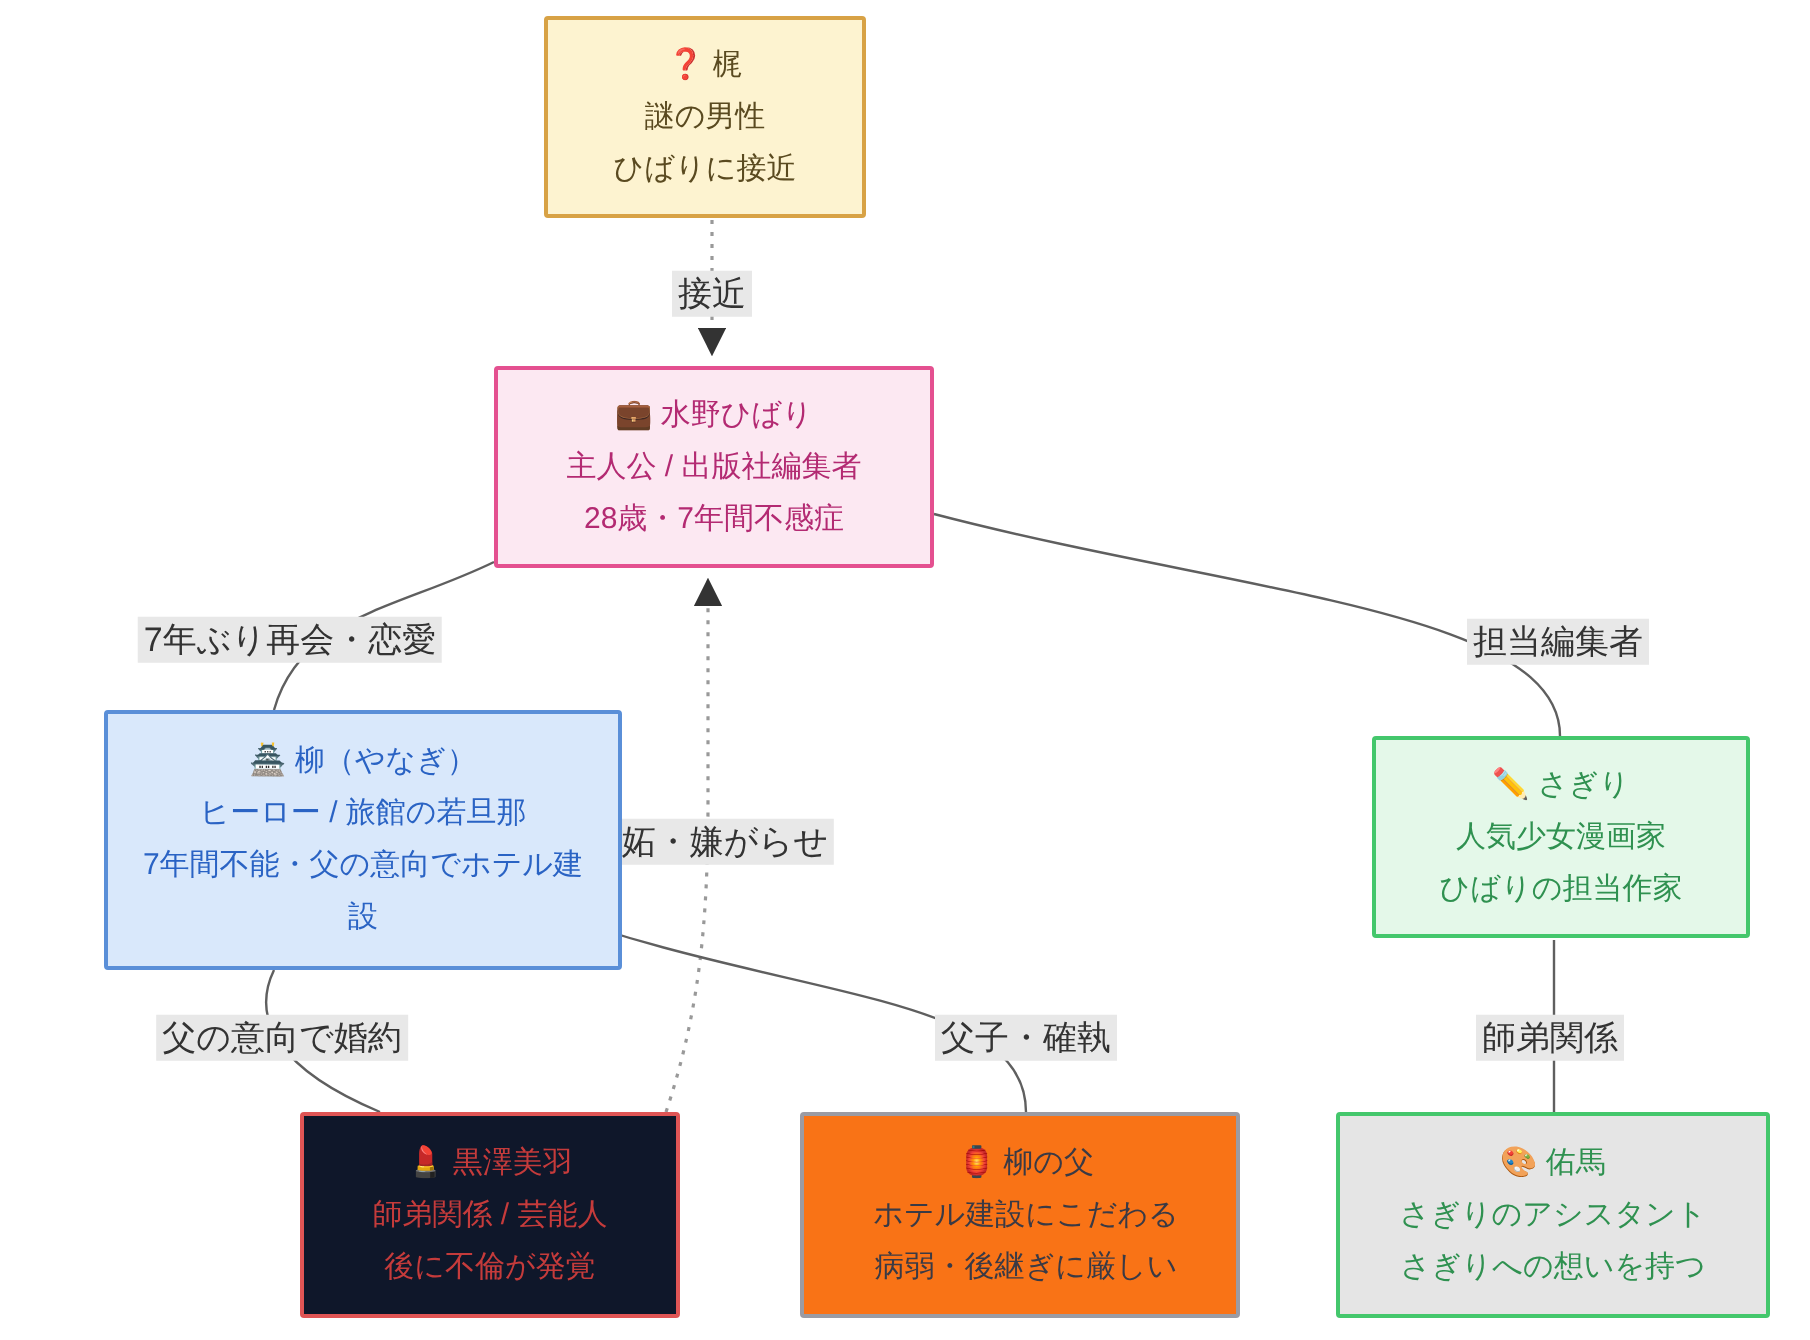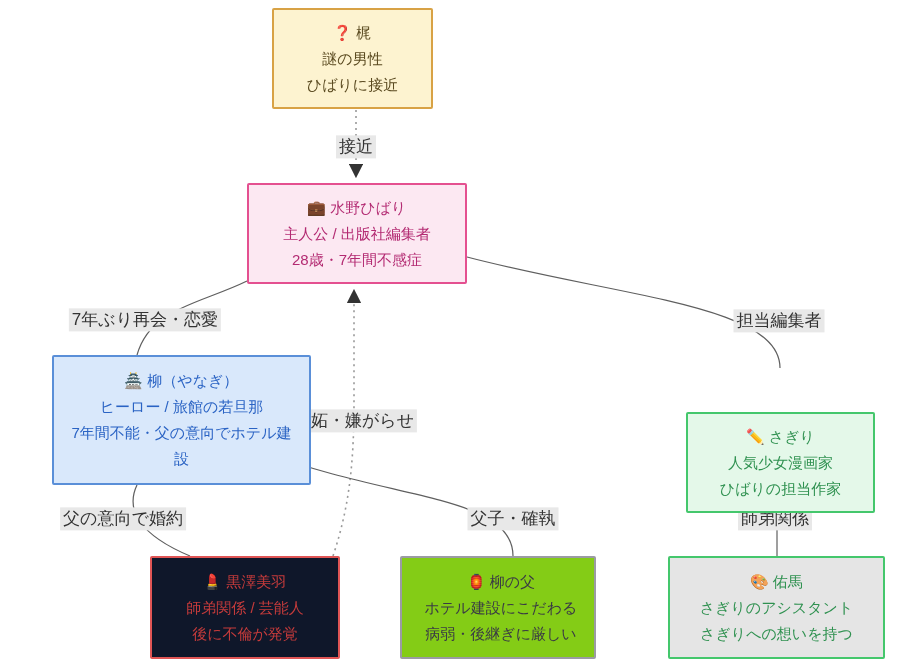--- a/index.html
+++ b/index.html
@@ -21,30 +21,30 @@
     display:flex;flex-direction:column;justify-content:center;align-items:center;
     text-align:center;font-size:15px;line-height:26px;
     padding:6px 14px;
   }
   .node .node-title{white-space:nowrap;}
   .node .emoji{margin-right:4px;}
   
   .n-kaji   {left:272px;top:8px;  width:161px;height:101px;background:#fdf3d0;border-color:#d8a245;color:#5a4a20;}
   .n-hibari {left:247px;top:183px;width:220px;height:101px;background:#fce8f2;border-color:#e45090;color:#b32a72;}
   .n-yanagi {left:8px;  top:355px;width:259px;height:130px;background:#d9e8fb;border-color:#5a8fd8;color:#2a63c4;margin-left:44px;}
-  .n-sagiri {left:686px;top:368px;width:189px;height:101px;background:#e4f8e9;border-color:#44c76c;color:#2f9150;margin-top:44px;}
+  .n-sagiri {left:686px;top:368px;width:189px;height:101px;background:#e4f8e9;border-color:#44c76c;color:#2f9150;}
   .n-miu    {left:150px;top:556px;width:190px;height:103px;background:#0f172a;border-color:#e05555;color:#c53b3b;}
-  .n-father {left:400px;top:556px;width:196px;height:103px;background:#84cc16;border-color:#9b9ba3;color:#3a3a45;padding-left:20px;}
+  .n-father {left:400px;top:556px;width:220px;height:103px;background:#f97316;border-color:#9b9ba3;color:#3a3a45;padding-left:20px;}
   .n-yuma   {left:668px;top:556px;width:217px;height:103px;background:#e5e5e5;border-color:#44c76c;color:#2f9150;}
   
   .l-approach  {left:356px;top:147px;}
   .l-reunion   {left:145px;top:320px;}
   .l-editor    {left:779px;top:321px;}
   .l-jealousy  {left:354px;top:421px;}
-  .l-engage    {left:123px;top:519px;}
+  .l-engage    {left:141px;top:519px;}
   .l-conflict  {left:513px;top:519px;}
   .l-mentor    {left:775px;top:519px;}
   path.solid{fill:none;stroke:#5f5f5f;stroke-width:1.2px;}
   path.dotted{fill:none;stroke:#999999;stroke-width:1.6px;stroke-dasharray:2 4;}
 </style>
 </head>
 <body>
 
 <svg id="edges" width="905" height="670">
   <defs>

